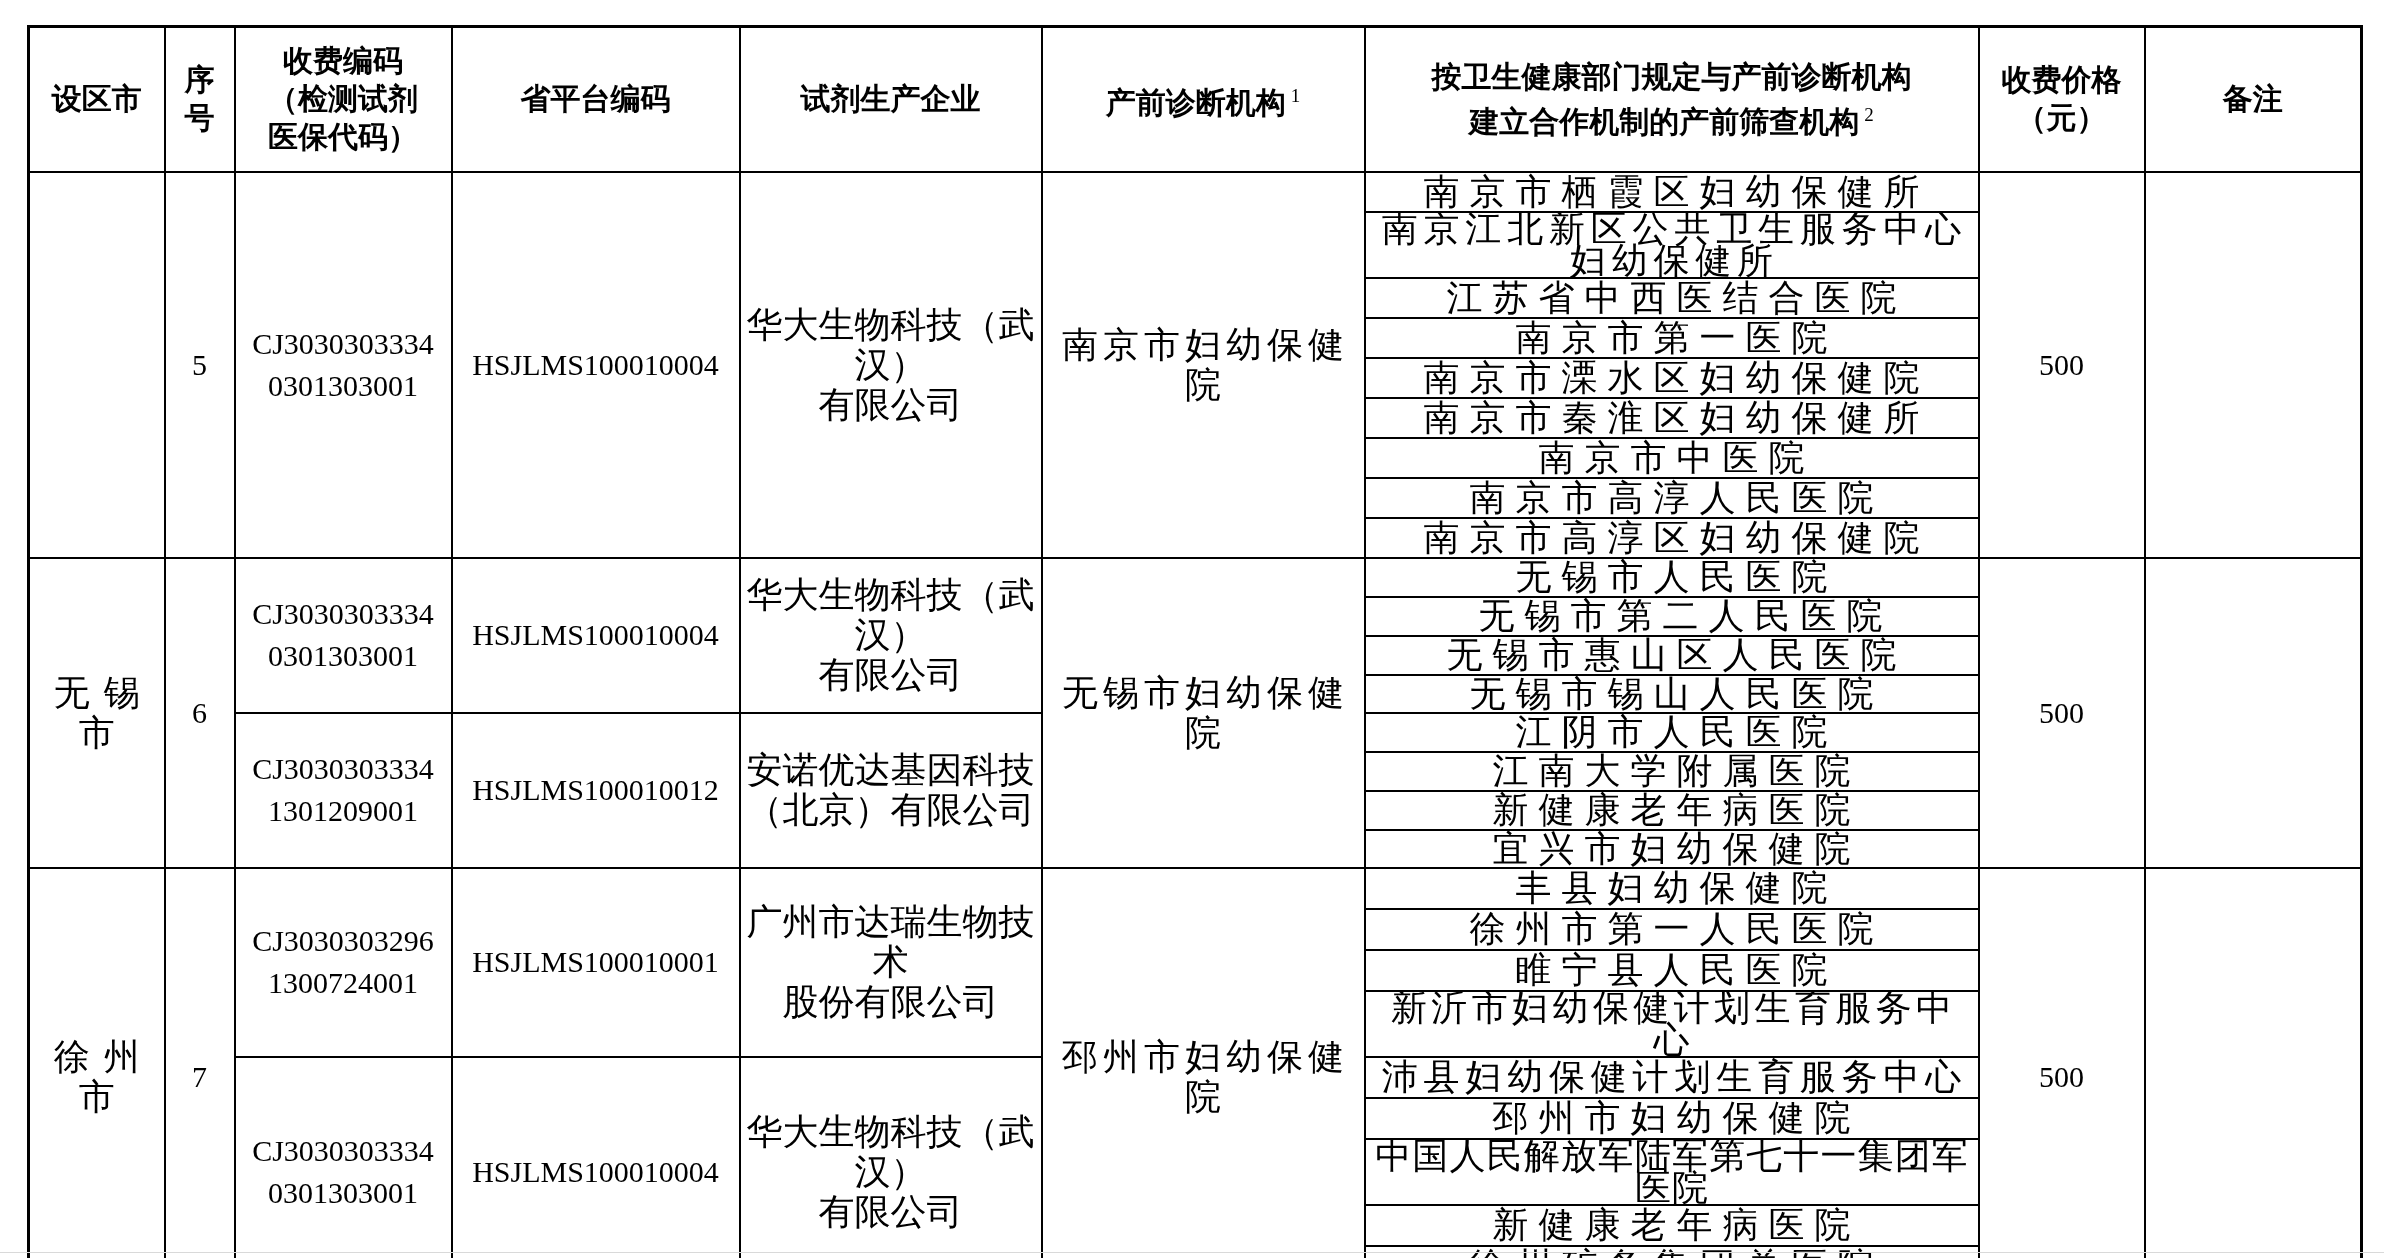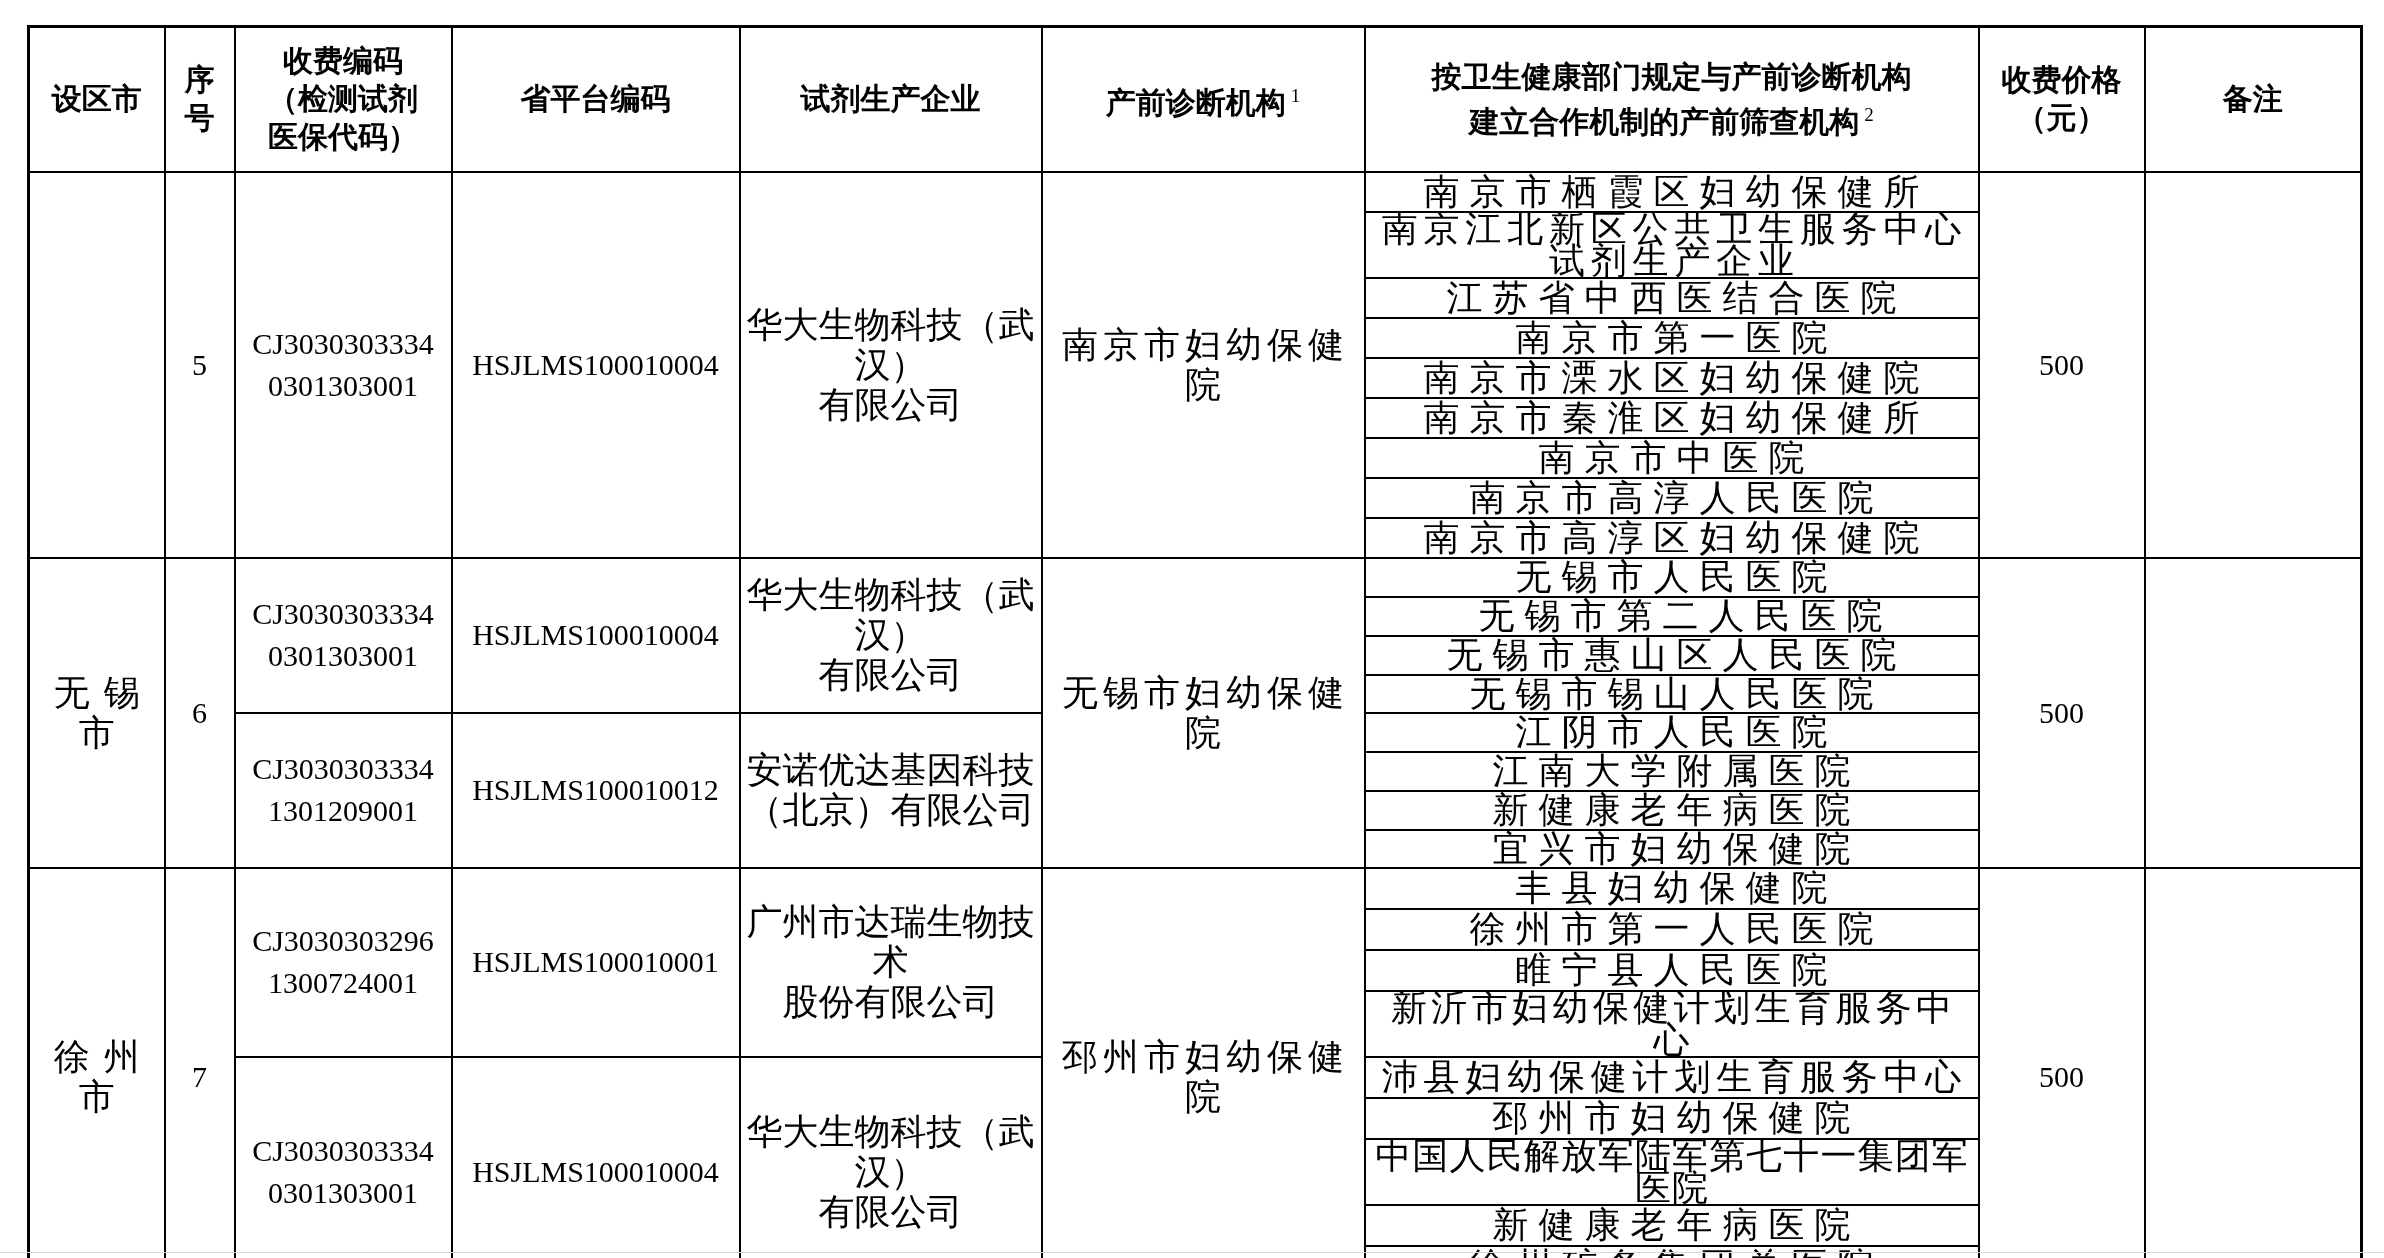--- a/index.html
+++ b/index.html
@@ -86,21 +86,21 @@
           <td rowspan="9" class="code">HSJLMS100010004</td>
           <td rowspan="9">华大生物科技（武汉）
 有限公司</td>
           <td rowspan="9" style="letter-spacing: 5px; padding-left: 9px;">南京市妇幼保健院</td>
           <td class="screening" style="letter-spacing: 10px; padding-left: 14px;">南京市栖霞区妇幼保健所</td>
           <td rowspan="9" class="code">500</td>
           <td rowspan="9"></td>
         </tr>
         <tr style="height: 66px;">
           <td class="screening" style="letter-spacing: 5.81429px; padding-left: 9.81429px;">南京江北新区公共卫生服务中心
-试剂生产企业</td>
+妇幼保健所</td>
         </tr>
         <tr style="height: 40px;">
           <td class="screening" style="letter-spacing: 10px; padding-left: 14px;">江苏省中西医结合医院</td>
         </tr>
         <tr style="height: 40px;">
           <td class="screening" style="letter-spacing: 10px; padding-left: 14px;">南京市第一医院</td>
         </tr>
         <tr style="height: 40px;">
           <td class="screening" style="letter-spacing: 10px; padding-left: 14px;">南京市溧水区妇幼保健院</td>
         </tr>

